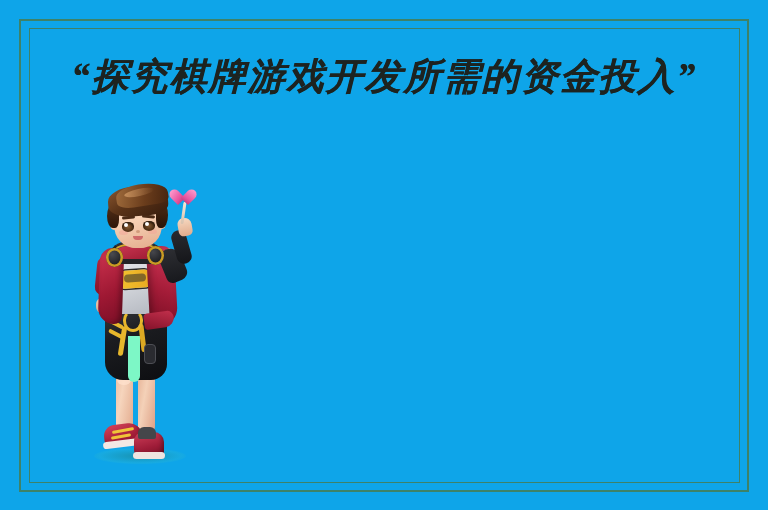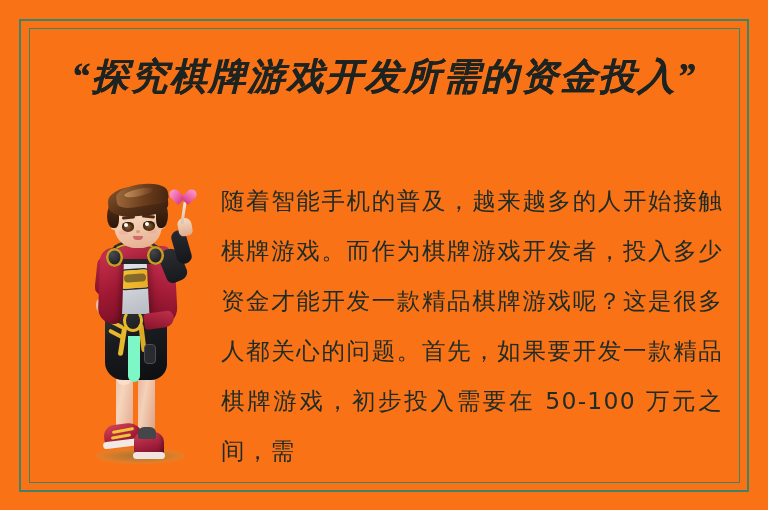--- a/index.html
+++ b/index.html
@@ -4,21 +4,21 @@
 <style>
   html, body {
     margin: 0;
     padding: 0;
     background: #ffffff;
   }
   #page {
     position: relative;
     width: 768px;
     height: 510px;
-    background: #f97316;
+    background: #0ea5e9;
     overflow: hidden;
     font-family: "Liberation Sans", "DejaVu Sans", sans-serif;
   }
 
   
   .frame-outer {
     position: absolute;
     left: 19px;
     top: 19px;
     width: 730px;
@@ -279,21 +279,20 @@
 </head>
 <body>
 
 <div id="page">
 
   <div class="frame-outer"></div>
   <div class="frame-inner"></div>
 
   <div class="title">“探究棋牌游戏开发所需的资金投入”</div>
 
-  <div class="body-text">随着智能手机的普及，越来越多的人开始接触棋牌游戏。而作为棋牌游戏开发者，投入多少资金才能开发一款精品棋牌游戏呢？这是很多人都关心的问题。首先，如果要开发一款精品棋牌游戏，初步投入需要在 50-100 万元之间，需</div>
 
   <div class="character">
     <div class="shadow"></div>
 
     <div class="leg-l"></div>
     <div class="leg-r"></div>
     <div class="knee-l"></div>
 
     <div class="shoe-l"></div>
     <div class="shoe-l-sole"></div>

